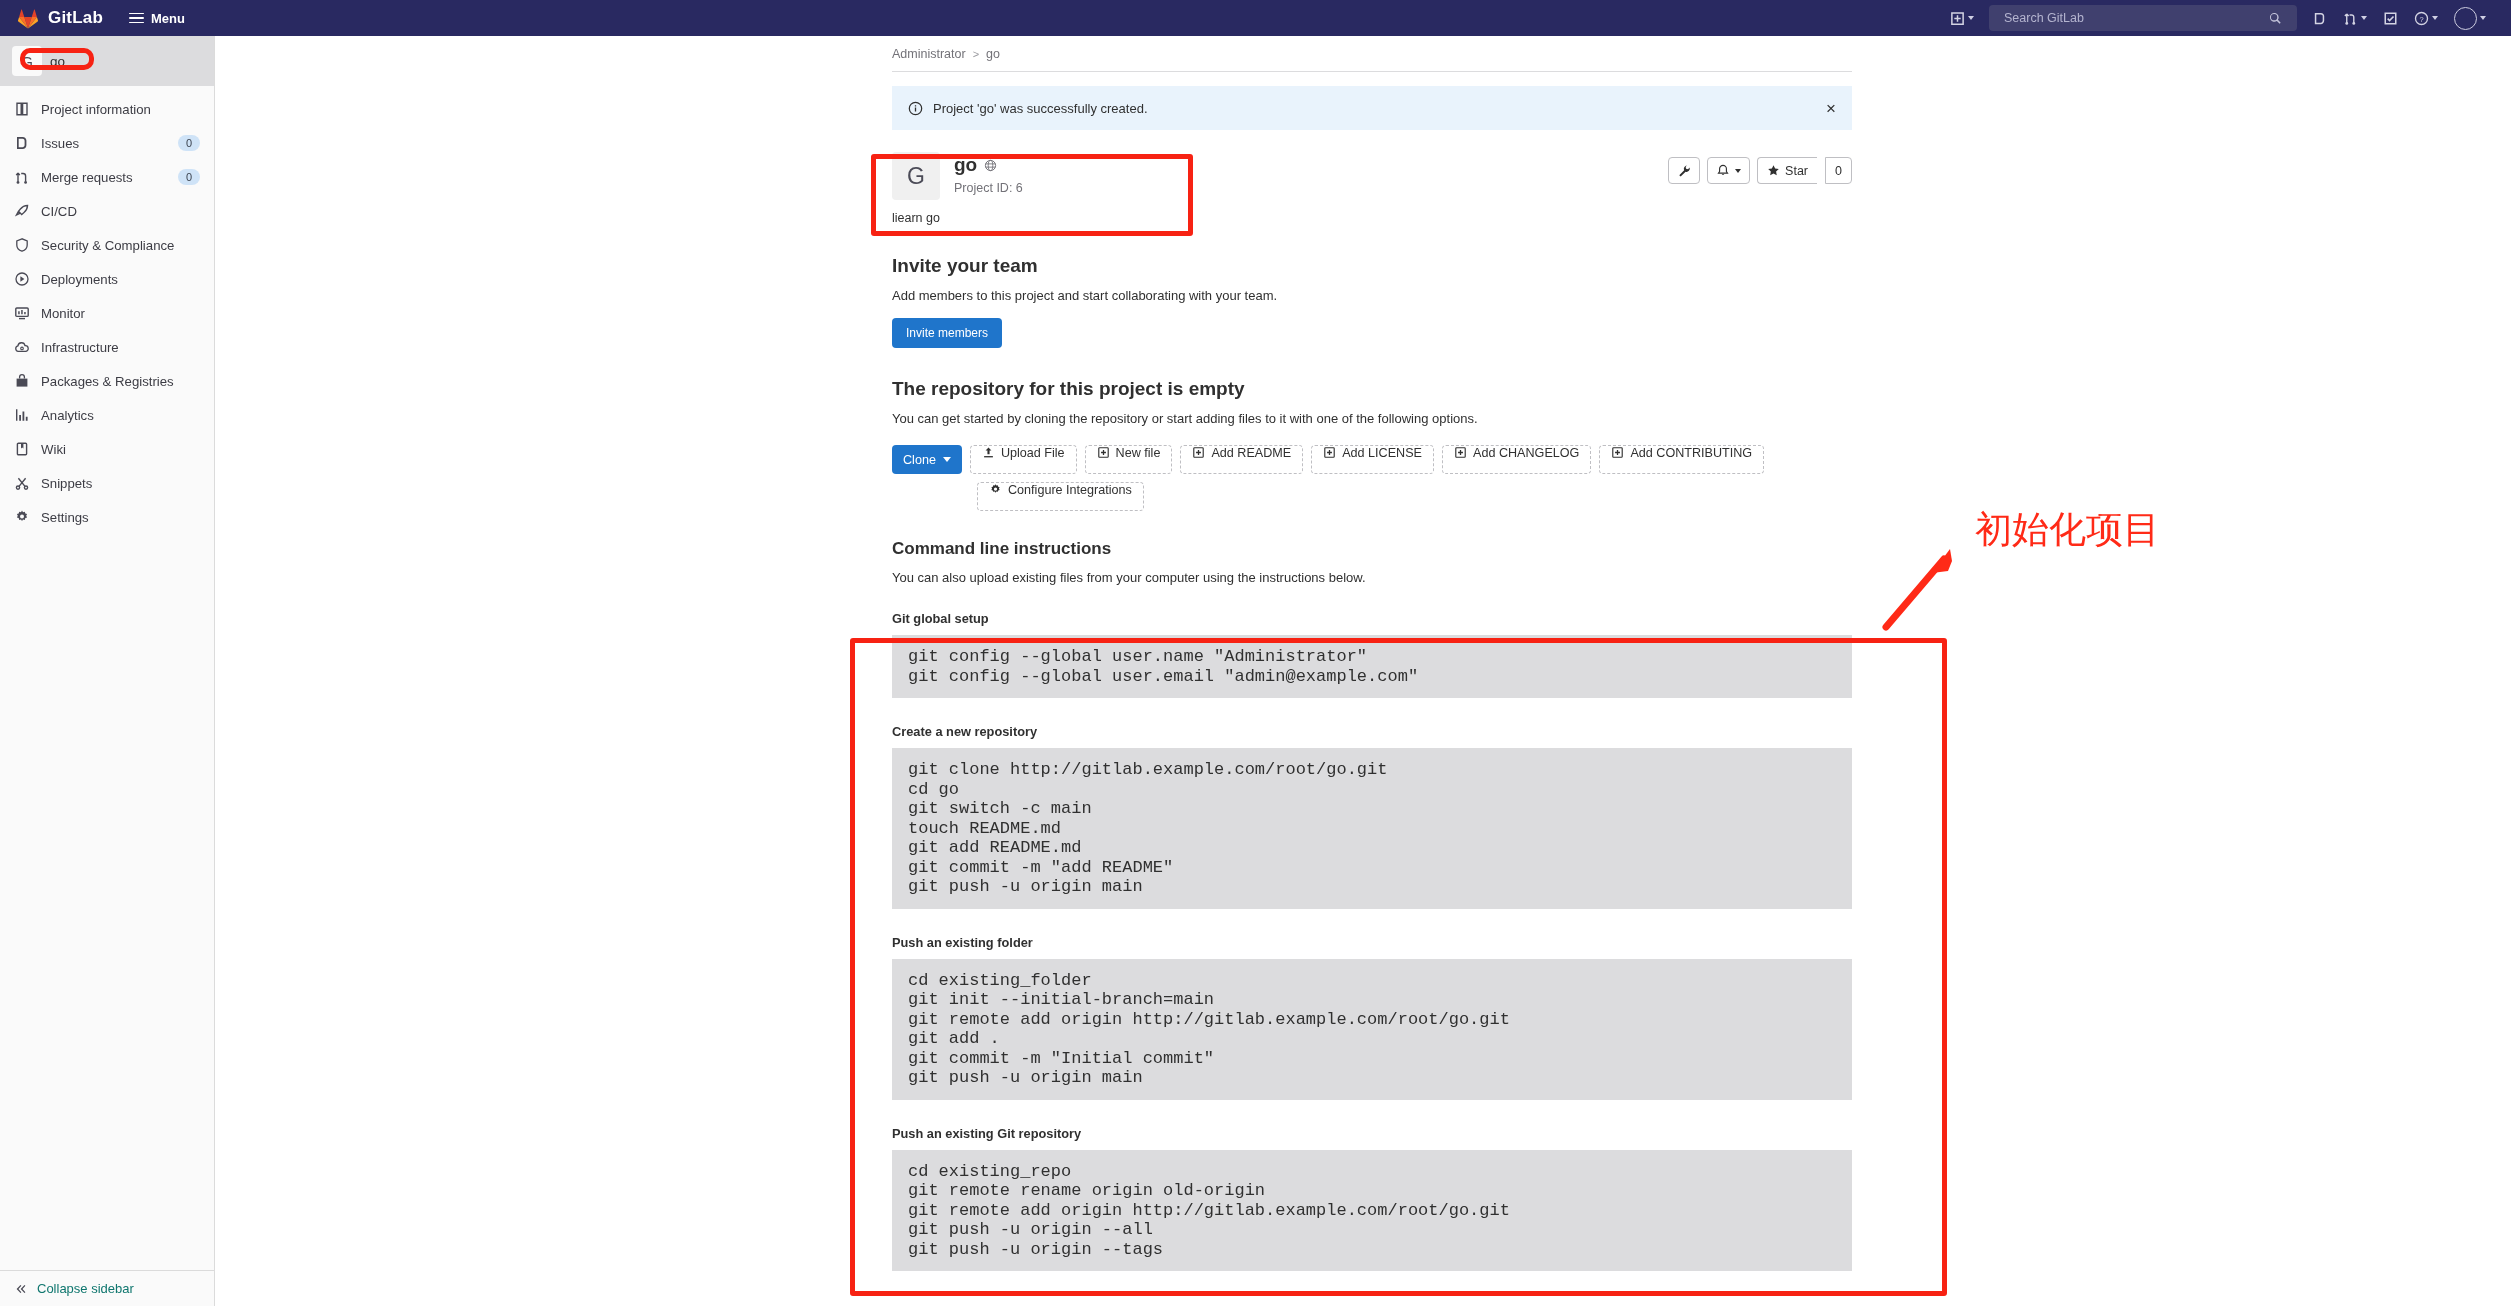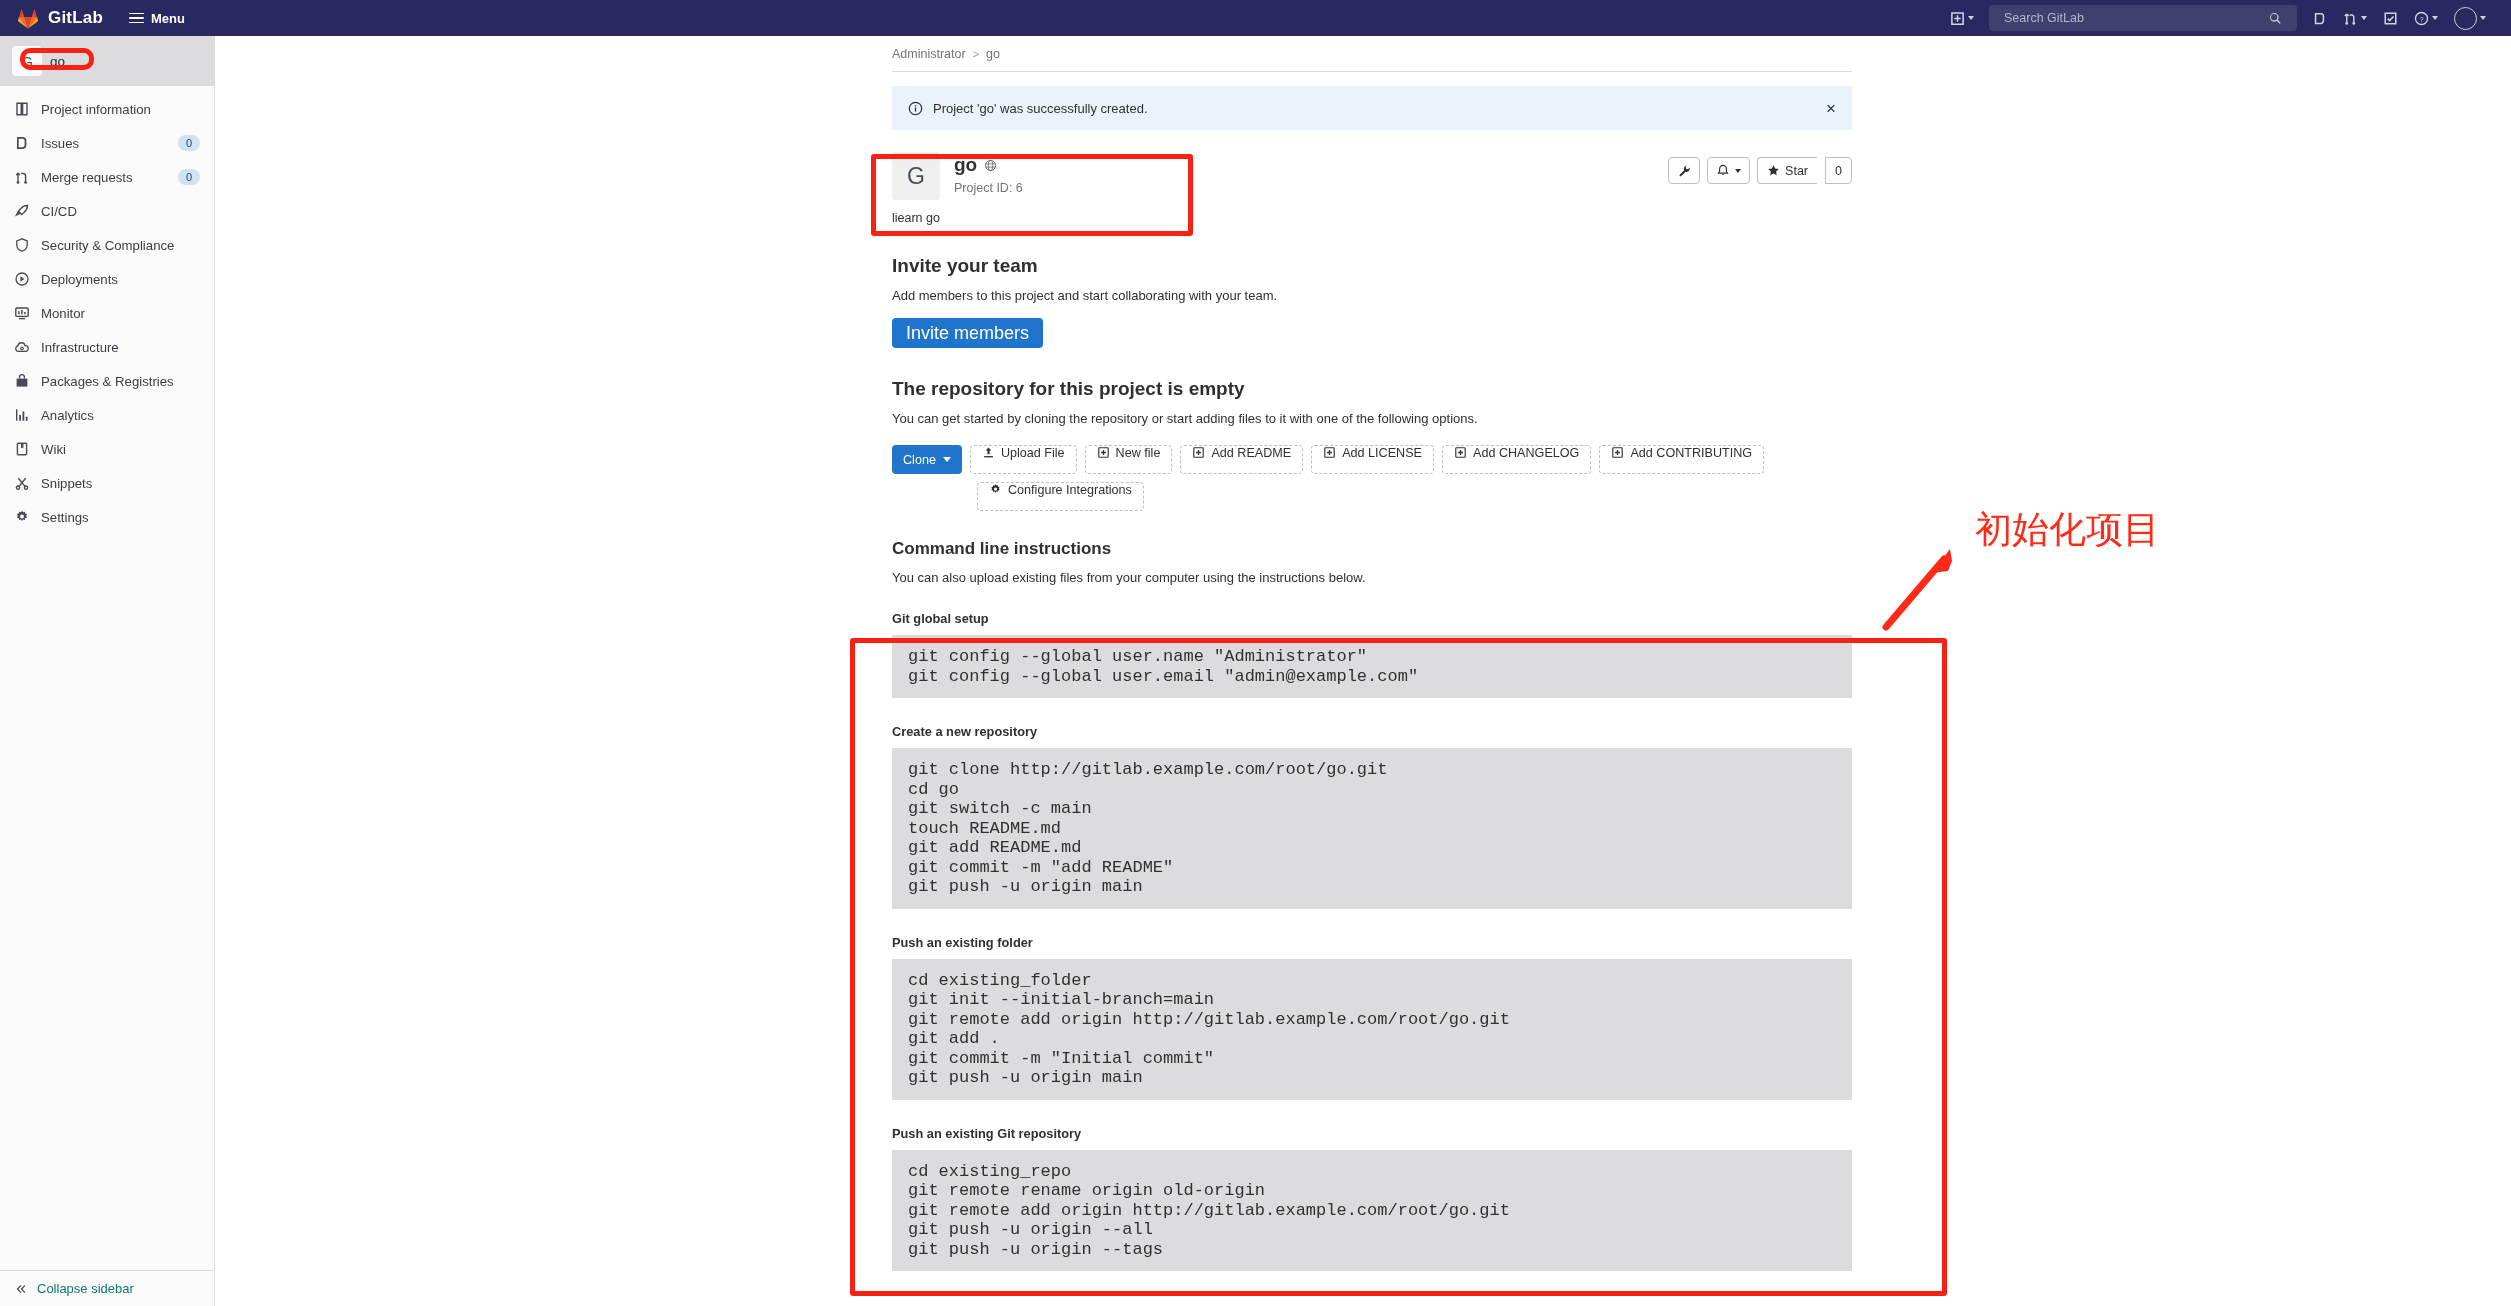--- a/index.html
+++ b/index.html
@@ -141,21 +141,21 @@
   }
   .star-group svg { width: 13px; height: 13px; fill: #303030; display:block; }
 
   .proj-desc { font-size: 12.5px; color: #303030; margin-top: 11px; }
 
   .sect-h2 { font-size: 19px; font-weight: 600; color: #303030; margin-top: 30px; }
   .sect-p { font-size: 13px; color: #303030; margin-top: 11px; }
 
   .btn-primary {
     margin-top: 15px; background: #1f75cb; color: #fff; border: 0; border-radius: 4px;
-    height: 30px; padding: 0 14px; font-size: 18px; cursor: pointer;
+    height: 30px; padding: 0 14px; font-size: 12px; cursor: pointer;
     font-family: "Liberation Sans", sans-serif;
   }
 
   .btn-row { display: flex; flex-wrap: wrap; gap: 8px; margin-top: 19px; width: 960px; }
   .btn-clone {
     background: #1f75cb; color: #fff; border: 0; border-radius: 4px; height: 29px;
     padding: 0 11px; font-size: 12.6px; cursor: pointer; display: flex;
     align-items: center; gap: 7px; font-family: "Liberation Sans", sans-serif;
   }
   .btn-clone .caret2 {

